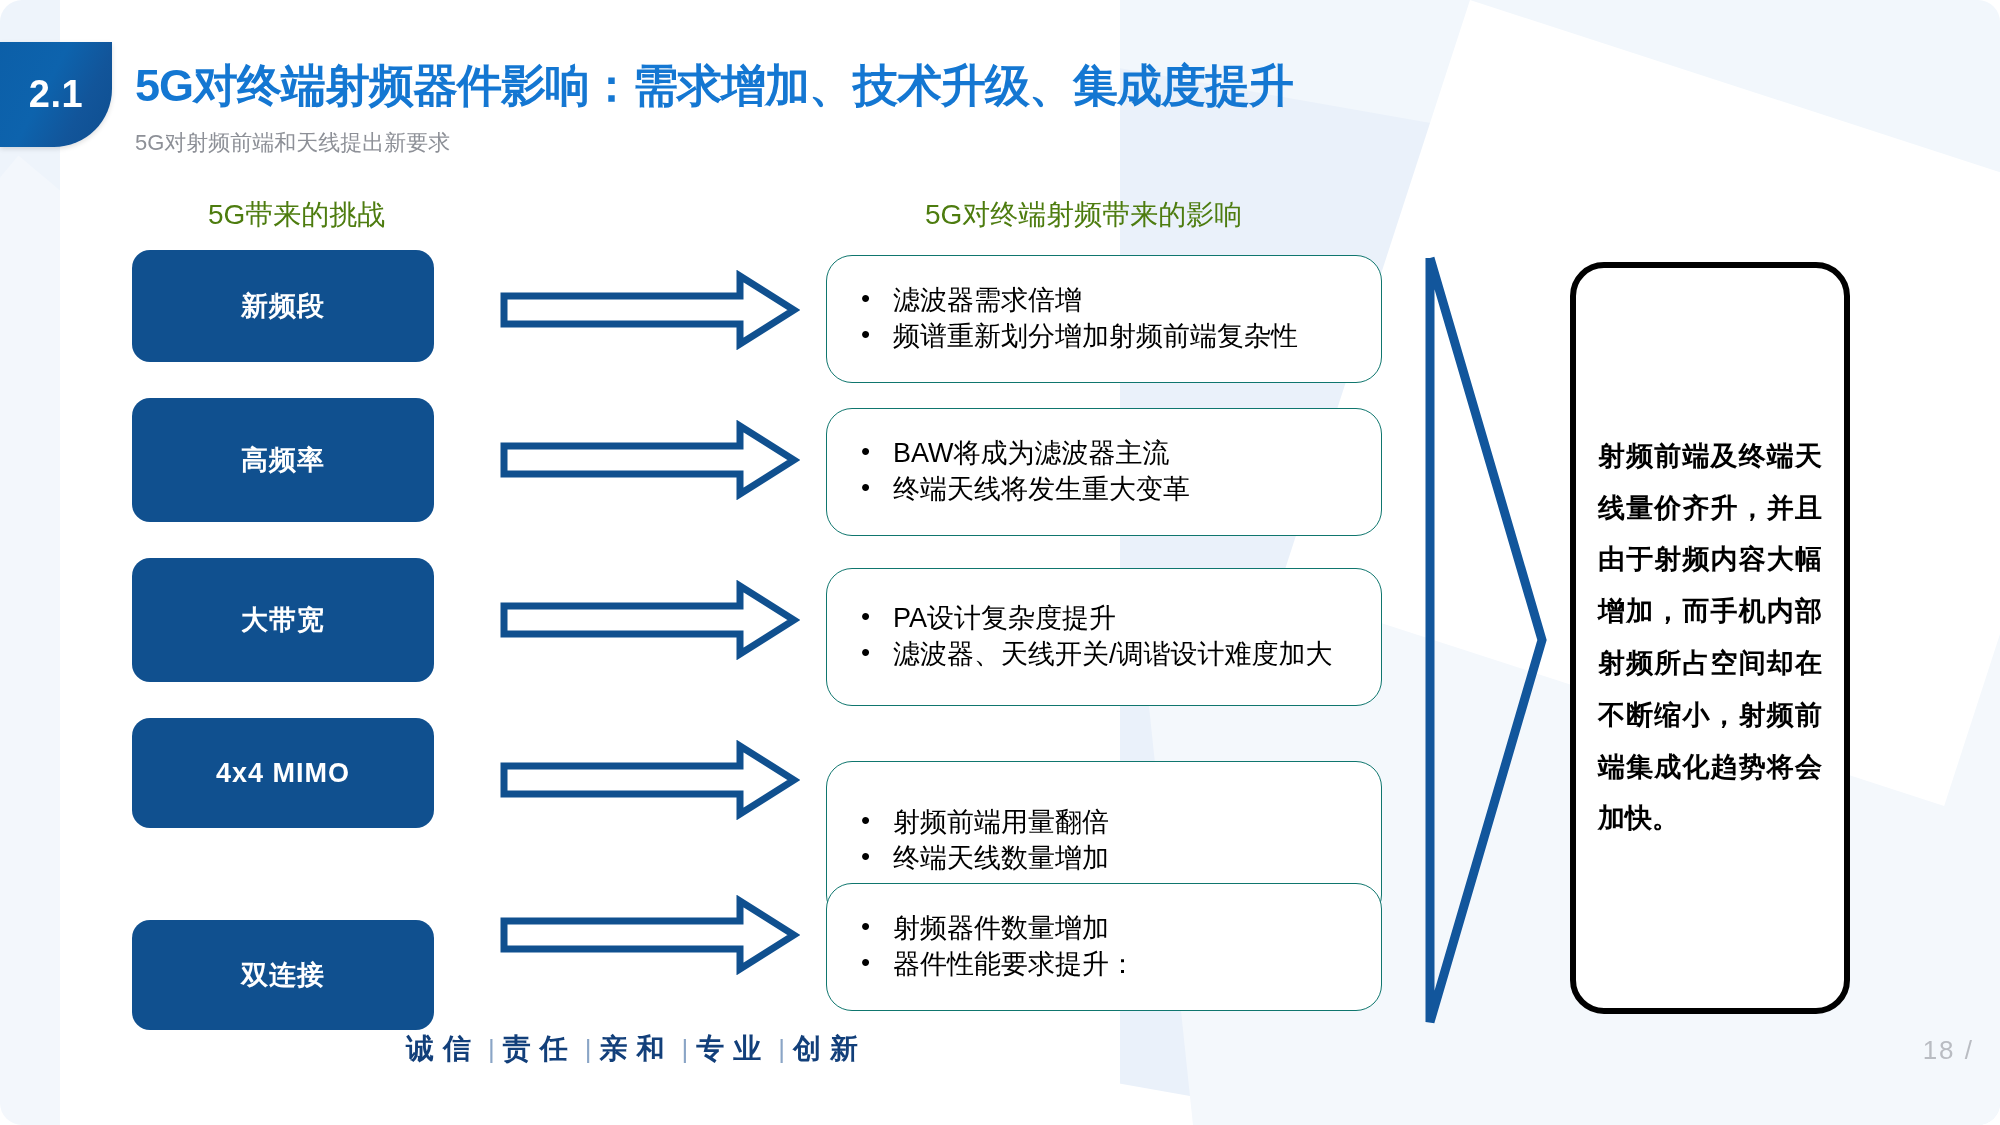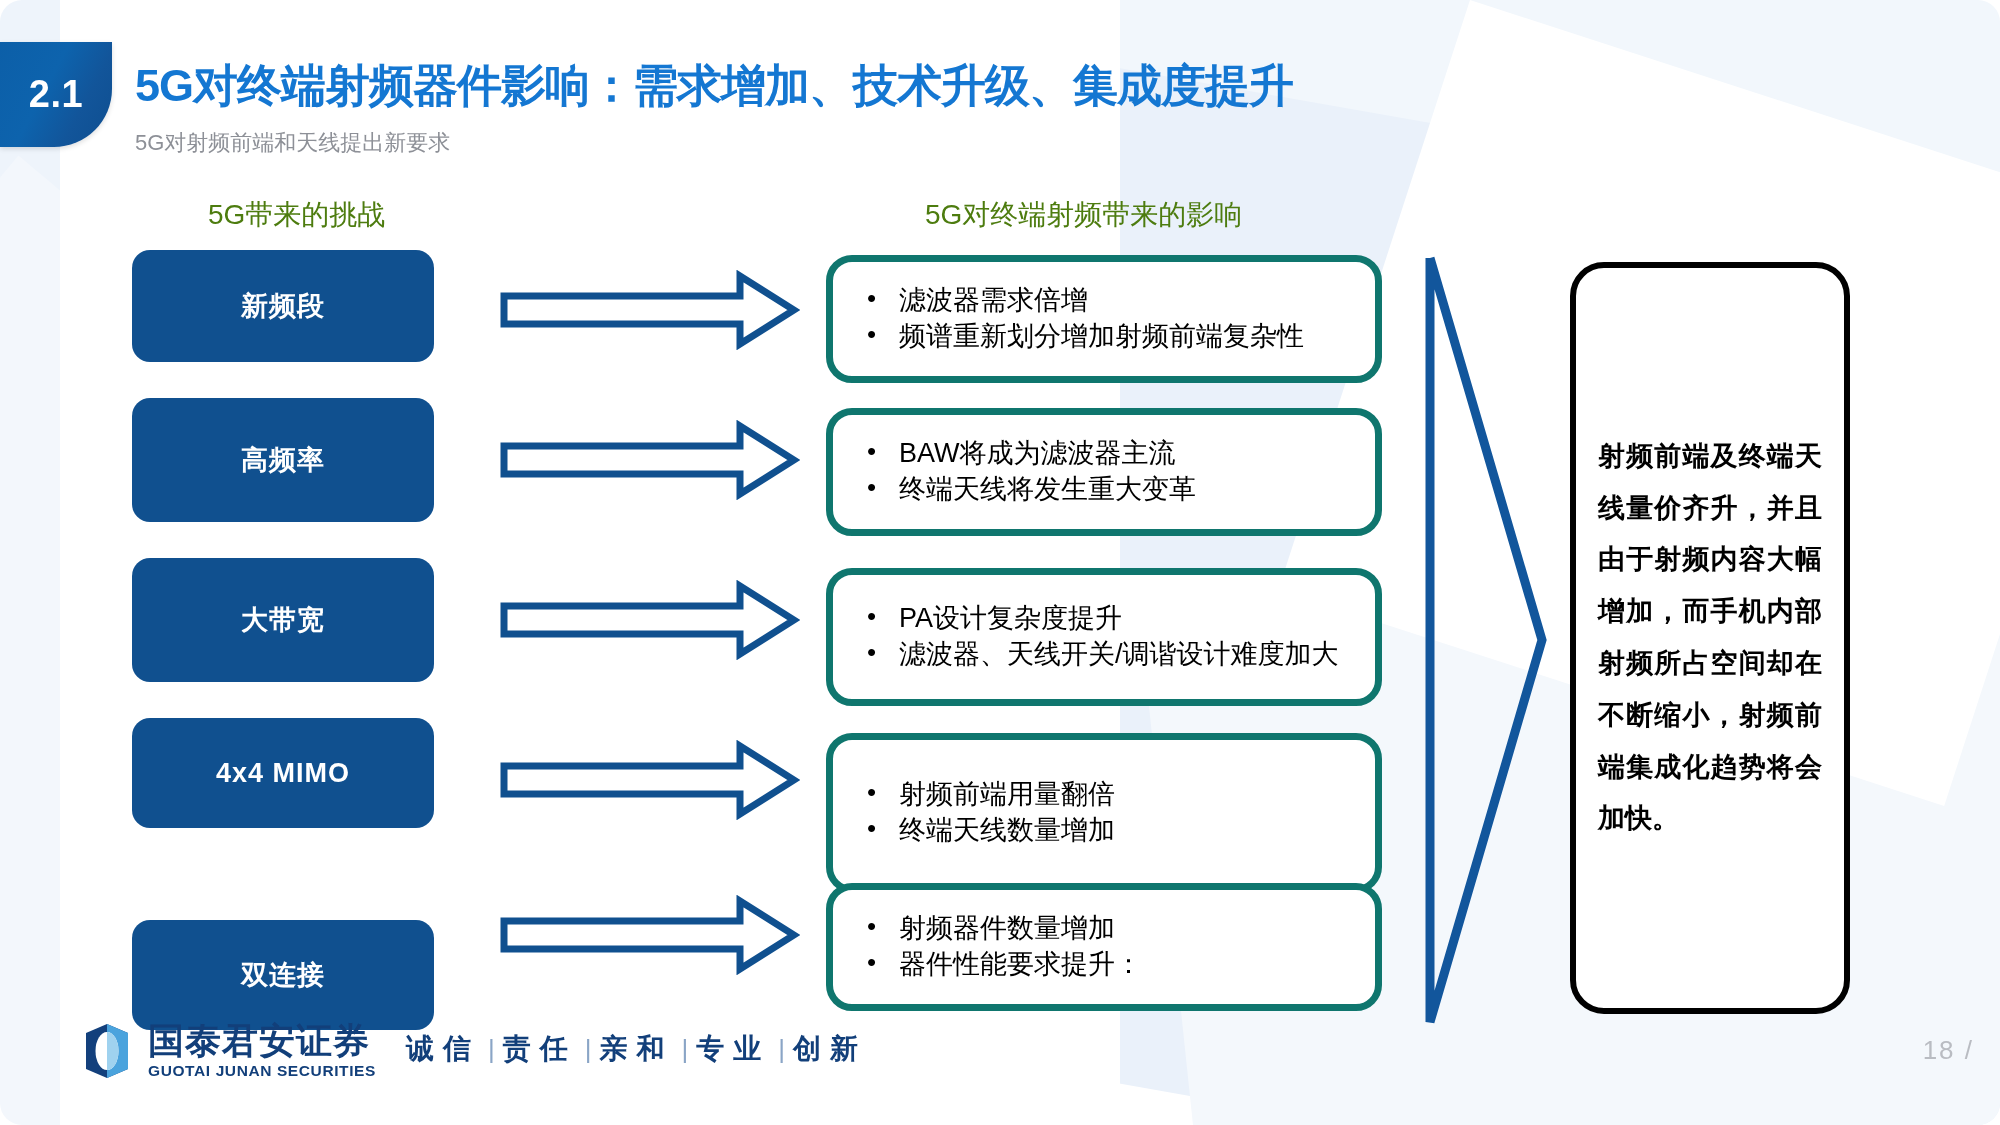--- a/index.html
+++ b/index.html
@@ -162,21 +162,21 @@
     left: 500px;
     width: 300px;
     height: 80px;
   }
 
   
   .impact {
     position: absolute;
     left: 826px;
     width: 556px;
-    border: 7px solid #0f766e;
+    border: 1px solid #0f766e;
     border-radius: 26px;
     background: #ffffff;
     box-sizing: border-box;
     display: flex;
     flex-direction: column;
     justify-content: center;
     padding: 8px 18px 8px 26px;
   }
   .impact ul {
     margin: 0;
@@ -360,53 +360,41 @@
       <li>BAW将成为滤波器主流</li>
       <li>终端天线将发生重大变革</li>
     </ul>
   </div>
   <div class="impact" style="top:568px;height:138px;">
     <ul>
       <li>PA设计复杂度提升</li>
       <li>滤波器、天线开关/调谐设计难度加大</li>
     </ul>
   </div>
-  <div class="impact" style="top:733px;height:160px;">
+  <div class="impact" style="top:761px;height:160px;">
     <ul>
       <li>射频前端用量翻倍</li>
       <li>终端天线数量增加</li>
     </ul>
   </div>
   <div class="impact" style="top:883px;height:128px;">
     <ul>
       <li>射频器件数量增加</li>
       <li>器件性能要求提升：</li>
     </ul>
   </div>
 
   <svg class="bracket" viewBox="0 0 130 780">
     <polyline points="10,8 10,772 122,390 10,8" fill="none" stroke="#12569c" stroke-width="9" stroke-linejoin="miter"></polyline>
   </svg>
 
   <div class="conclusion">
     <p>射频前端及终端天线量价齐升，并且由于射频内容大幅增加，而手机内部射频所占空间却在不断缩小，射频前端集成化趋势将会加快。</p>
   </div>
 
-  <div class="logo-wrap">
-    <svg class="logo-mark" viewBox="0 0 58 58">
-      <polygon points="29,2 50,11 50,47 29,56 8,47 8,11" fill="#13407c"></polygon>
-      <path d="M29,2 L50,11 L50,47 L29,56 Z" fill="#4aa3dd"></path>
-      <ellipse cx="29" cy="29" rx="11.5" ry="19" fill="#ffffff"></ellipse>
-      <path d="M29,10 A11.5,19 0 0,1 29,48 Z" fill="#9fd2ef"></path>
-    </svg>
-    <div class="logo-text">
-      <div class="logo-cn">国泰君安证券</div>
-      <div class="logo-en">GUOTAI JUNAN SECURITIES</div>
-    </div>
-  </div>
 
   <div class="slogan">
     <span class="word">诚信</span>
     <span class="sep">|</span>
     <span class="word">责任</span>
     <span class="sep">|</span>
     <span class="word">亲和</span>
     <span class="sep">|</span>
     <span class="word">专业</span>
     <span class="sep">|</span>

